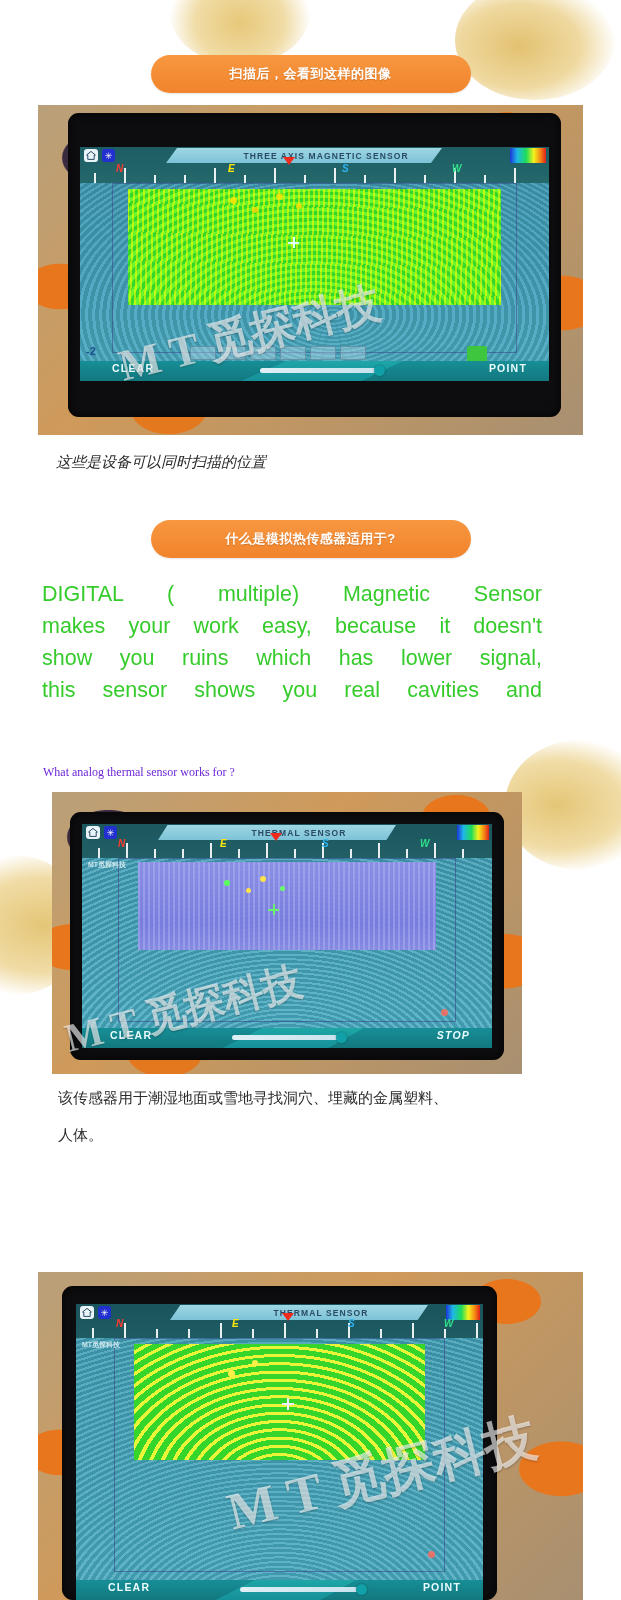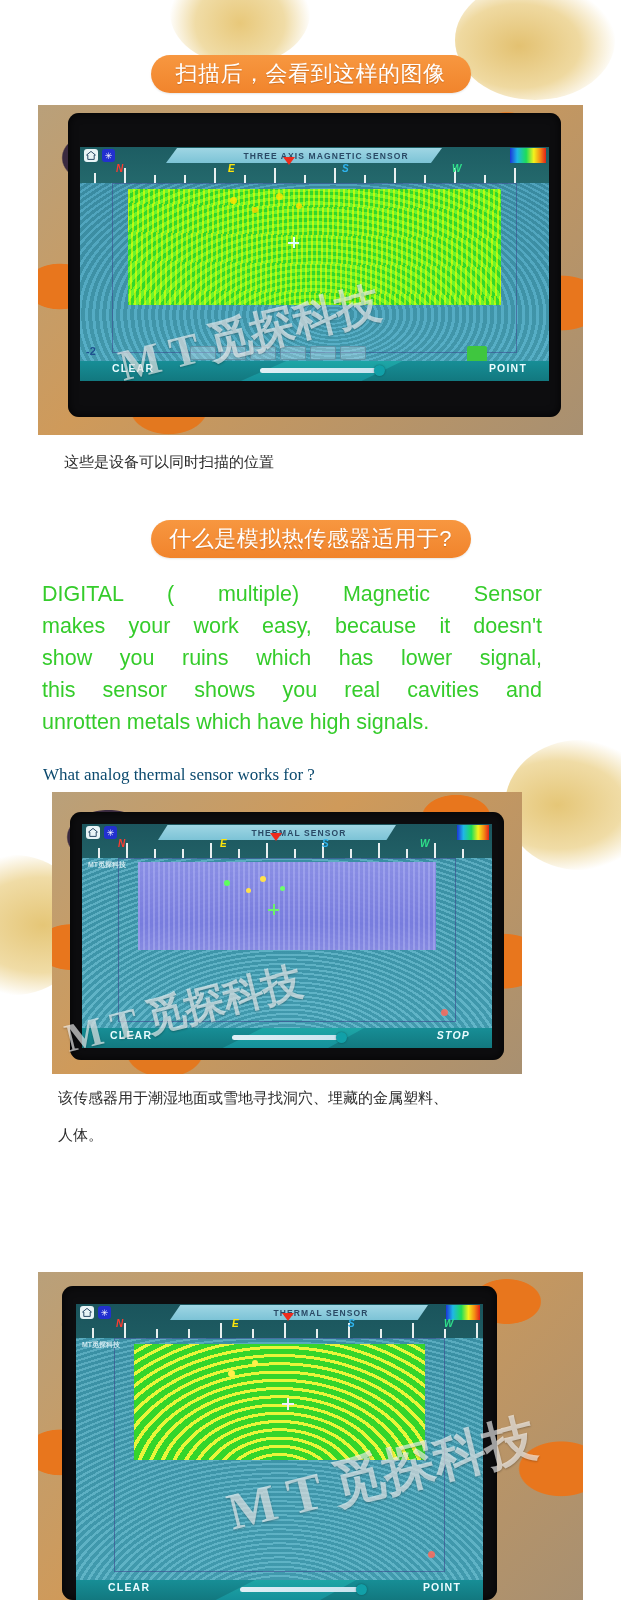--- a/index.html
+++ b/index.html
@@ -23,34 +23,34 @@
 
   
   .banner{
     position:absolute;left:50%;transform:translateX(-50%);
     height:38px;border-radius:19px;
     background:linear-gradient(180deg,#f79740 0%,#f1842c 100%);
     display:flex;align-items:center;justify-content:center;
     box-shadow:0 1px 2px rgba(0,0,0,.10);
   }
   .banner span{
-    color:#ffffff;font-size:22px;font-weight:normal;letter-spacing:.5px;
+    color:#ffffff;font-size:13px;font-weight:bold;letter-spacing:.5px;
     text-shadow:0 1px 1px rgba(150,70,10,.35);
     white-space:nowrap;
   }
 
   
   .txt-cn{position:absolute;color:#2b2b2b;font-size:15px;line-height:30px;}
   .txt-cn.bold{font-weight:bold;}
   .txt-green{
     position:absolute;color:#35cc2b;font-size:21.5px;line-height:32px;
     text-align:justify;text-align-last:justify;font-weight:normal;
   }
   .txt-red{
-    position:absolute;color:#0c4a6e;font-size:17px;
+    position:absolute;color:#6d28d9;font-size:12px;
     font-family:"Liberation Serif","DejaVu Serif",serif;
   }
 
   
   .photo{position:absolute;overflow:hidden;background:#0a0a0a;}
   .camo{position:absolute;inset:0;
     background-color:#c69a5f;
     background-image:
       radial-gradient(ellipse 70px 46px at 12% 16%,#3a2a3f 0%,#3a2a3f 58%,rgba(58,42,63,0) 60%),
       radial-gradient(ellipse 58px 38px at 86% 9%,#e8761d 0%,#e8761d 58%,rgba(232,118,29,0) 60%),
@@ -207,31 +207,30 @@
           <div class="btn-label" style="left:32px;">CLEAR</div>
           <div class="btn-label" style="right:22px;">POINT</div>
           <div class="slider" style="left:180px;width:120px;"></div>
           <div class="sknob" style="left:294px;"></div>
         </div>
       </div>
     </div>
     <div class="wm" style="left:78px;top:200px;font-size:44px;">M T 觅探科技</div>
   </div>
 
-  <div class="txt-cn" style="left:64px;top:447px;">这些是设备可以同时扫描的位置</div>
+  <div class="txt-cn" style="left:56px;top:447px;font-style:italic;">这些是设备可以同时扫描的位置</div>
 
   <div class="banner" style="top:520px;width:320px;">
     <span>什么是模拟热传感器适用于?</span>
   </div>
 
   <div class="txt-green" style="left:42px;top:578px;width:500px;">DIGITAL ( multiple) Magnetic Sensor</div>
   <div class="txt-green" style="left:42px;top:642px;width:500px;">show you ruins which has lower signal,</div>
   <div class="txt-green" style="left:42px;top:610px;width:500px;">makes your work easy, because it doesn't</div>
   <div class="txt-green" style="left:42px;top:674px;width:500px;">this sensor shows you real cavities and</div>
-  <div class="txt-green" style="left:42px;top:706px;width:500px;text-align-last:left;">unrotten metals which have high signals.</div>
 
   <div class="txt-red" style="left:43px;top:765px;">What analog thermal sensor works for ?</div>
 
   <div class="photo" style="left:52px;top:792px;width:470px;height:282px;">
     <div class="camo"></div>
     <div class="bezel" style="left:18px;top:20px;right:18px;bottom:14px;">
       <div class="screen" style="left:12px;top:12px;right:12px;bottom:12px;
         background:linear-gradient(180deg,#1c565e 0%,#2d7677 50%,#2a6e71 100%);">
 
         <div class="topbar">

